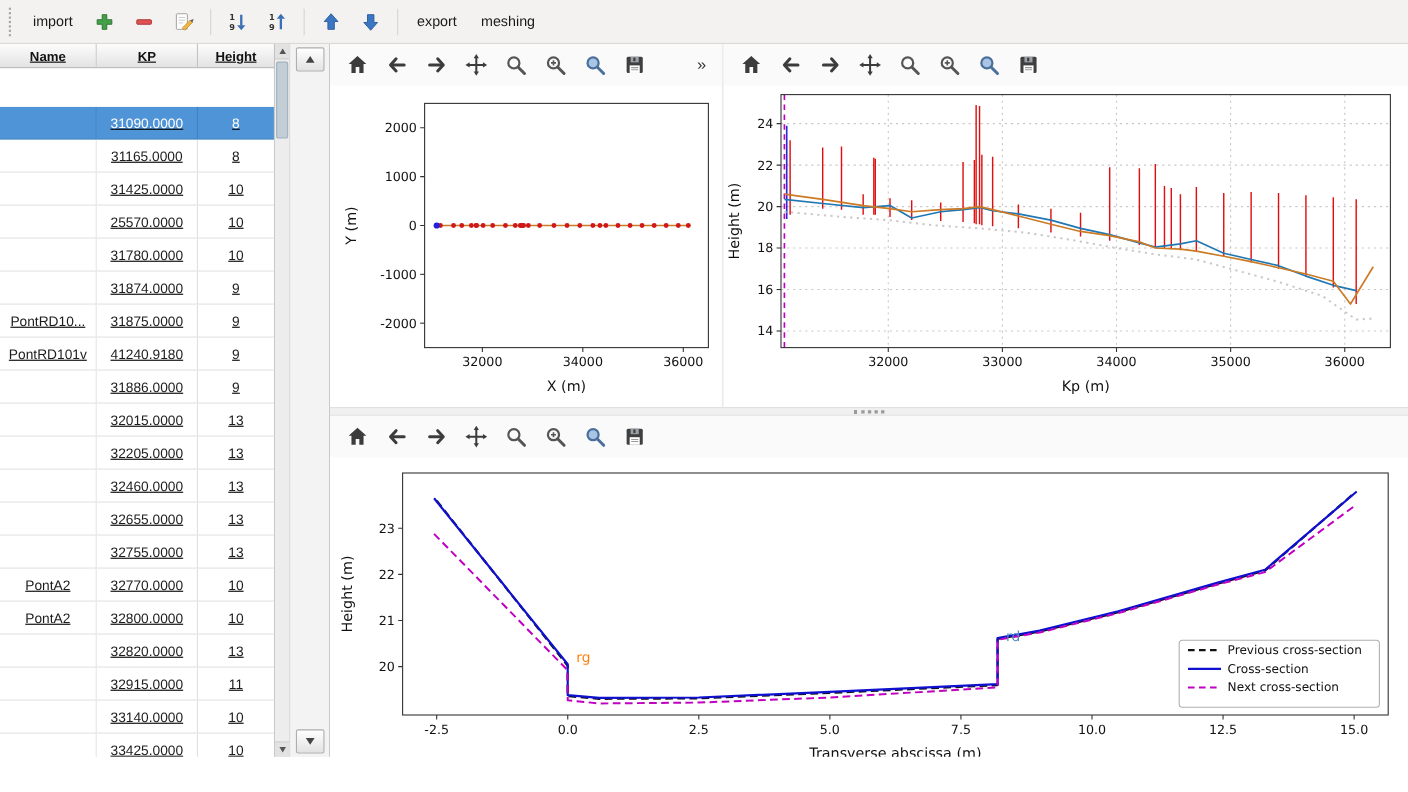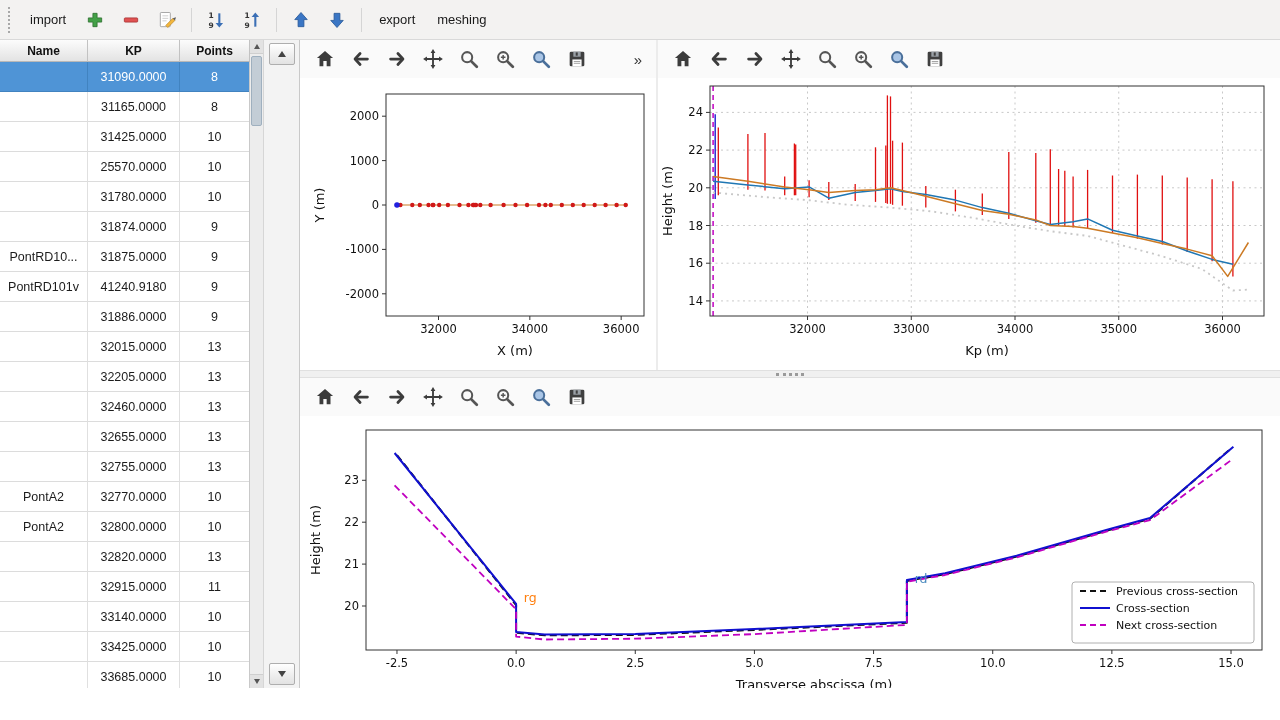--- a/index.html
+++ b/index.html
@@ -16,28 +16,28 @@
     padding: 4px 8px; font-family: inherit; cursor: default; }
   .tb-icon { width: 30px; height: 30px; background: none; border: none;
     display: flex; align-items: center; justify-content: center; cursor: default; }
   .sep { width: 1px; height: 24px; background: #d5d5d5; margin: 0 3px; }
 
   
   .main-area { flex: 1; display: flex; min-height: 0; }
 
   
   .left-panel { flex: 0 0 300px; width: 300px; display: flex;
-    border-right: 1px solid #c9c9c9; background: #f3f3f3; }
+    border-right: 1px solid #c9c9c9; background: #f3f3f3; text-decoration: underline; }
   .table { flex: 0 0 250px; width: 250px; background: #fff; display: flex;
     flex-direction: column; border-right: 1px solid #c9c9c9; }
   .thead { display: grid; grid-template-columns: 88px 92px 70px; flex: 0 0 22px; }
   .th { background: linear-gradient(#fcfcfc, #e3e3e3); border-right: 1px solid #c2c2c2;
     border-bottom: 1px solid #b8b8b8; font-size: 12px; font-weight: bold;
     display: flex; align-items: center; justify-content: center; color: #111; }
-  .tbody { flex: 1; overflow: hidden; background: #fff; }
+  .tbody { flex: 1; overflow: hidden; background: #fff; margin-top: 35px; }
   .tr { display: grid; grid-template-columns: 88px 92px 70px; height: 30px; }
   .td { border-right: 1px solid #e0e0e0; border-bottom: 1px solid #dcdcdc;
     font-size: 12.5px; display: flex; align-items: center; justify-content: center;
     color: #1c1c1c; background: #fff; overflow: hidden; white-space: nowrap; }
   .tr.selected .td { background: #4f94d6; color: #fff;
     border-right-color: #4183c0; border-bottom-color: #4183c0; }
 
   .vscrollbar { flex: 0 0 14px; width: 14px; background: #ededed;
     border-right: 1px solid #d6d6d6; position: relative;
     display: flex; flex-direction: column; }
@@ -151,21 +151,21 @@
     <button class="tb-text">meshing</button>
   </div>
 
   <div class="main-area">
 
     <div class="left-panel">
       <div class="table">
         <div class="thead">
           <div class="th">Name</div>
           <div class="th">KP</div>
-          <div class="th">Points</div>
+          <div class="th">Height</div>
         </div>
         <div class="tbody">
             <div class="tr selected">
               <div class="td"></div>
               <div class="td">31090.0000</div>
               <div class="td">8</div>
             </div>
             <div class="tr">
               <div class="td"></div>
               <div class="td">31165.0000</div>

